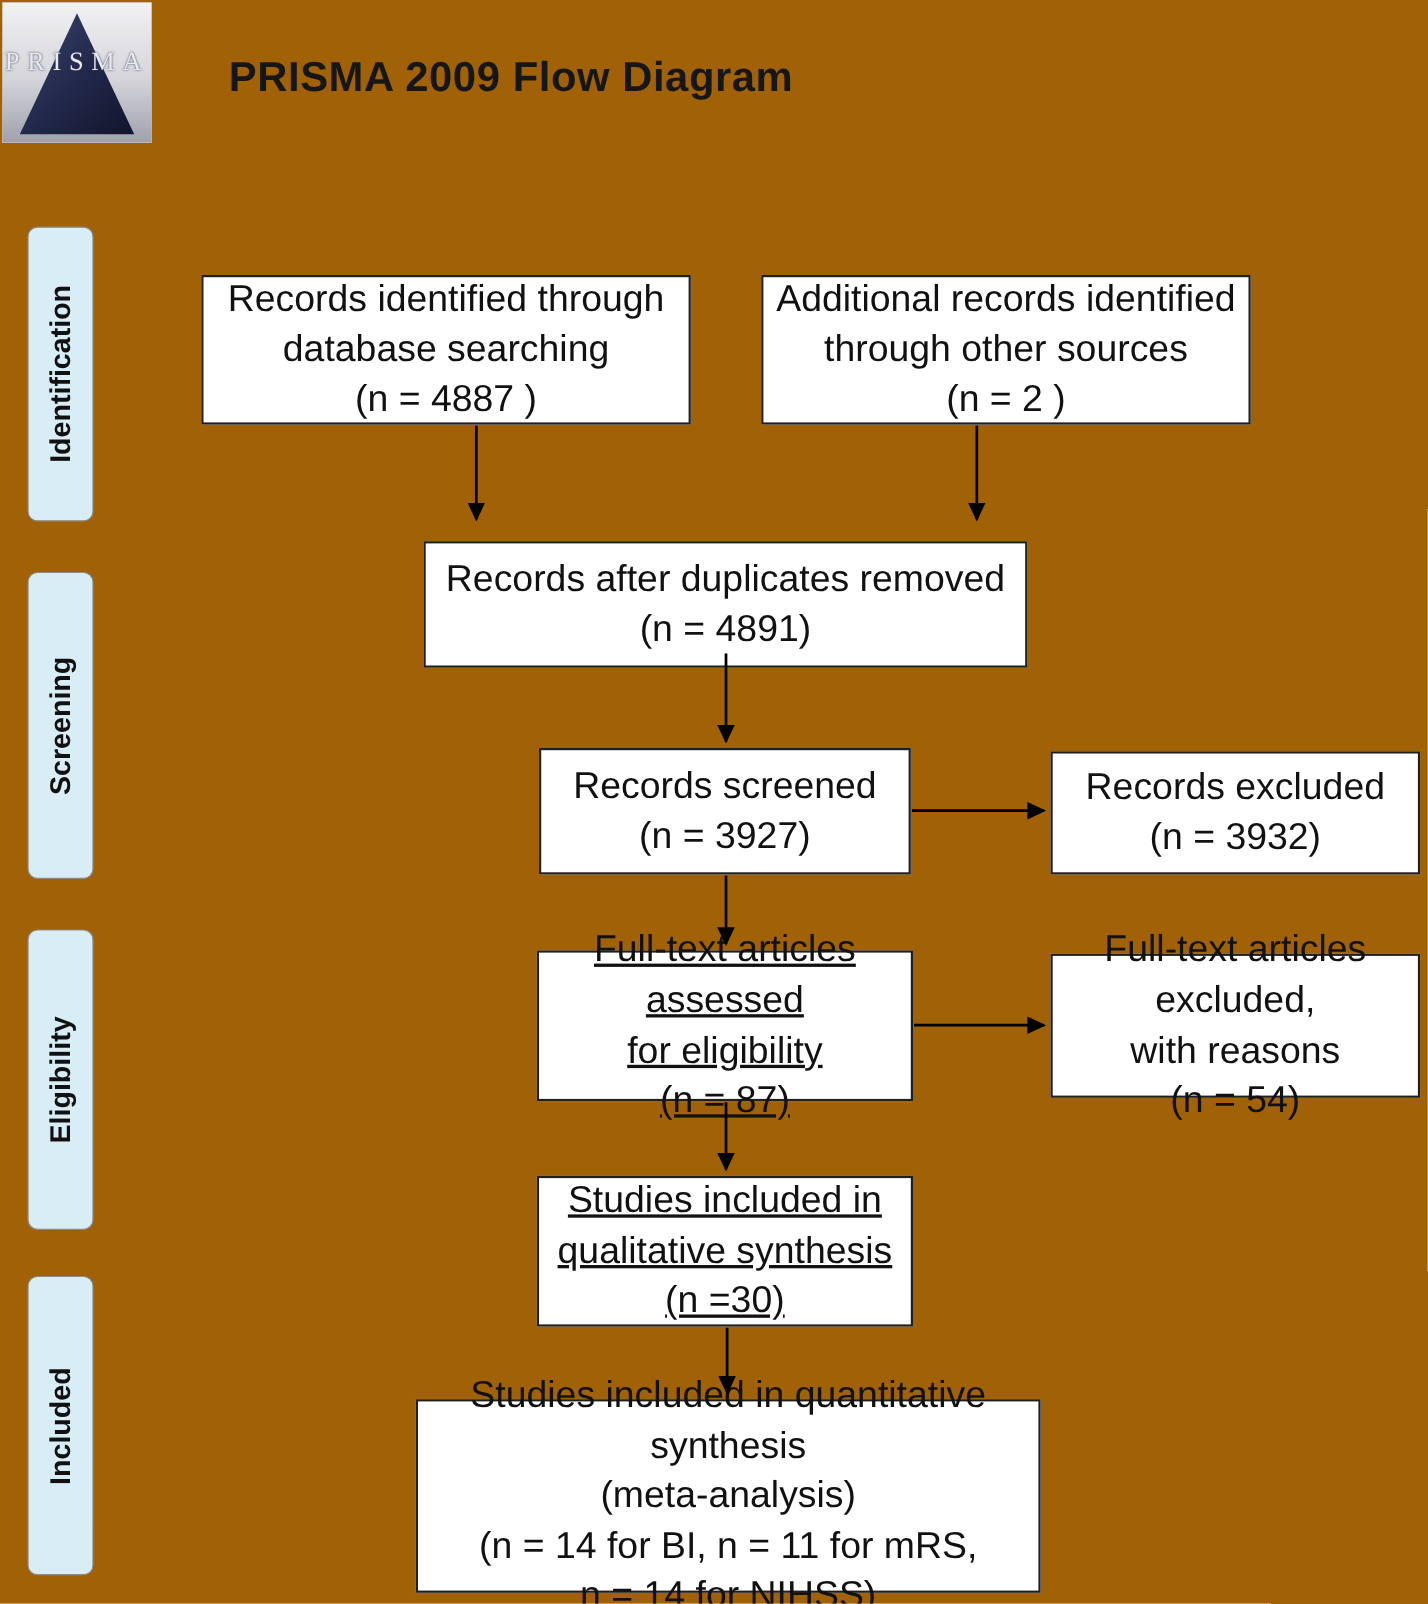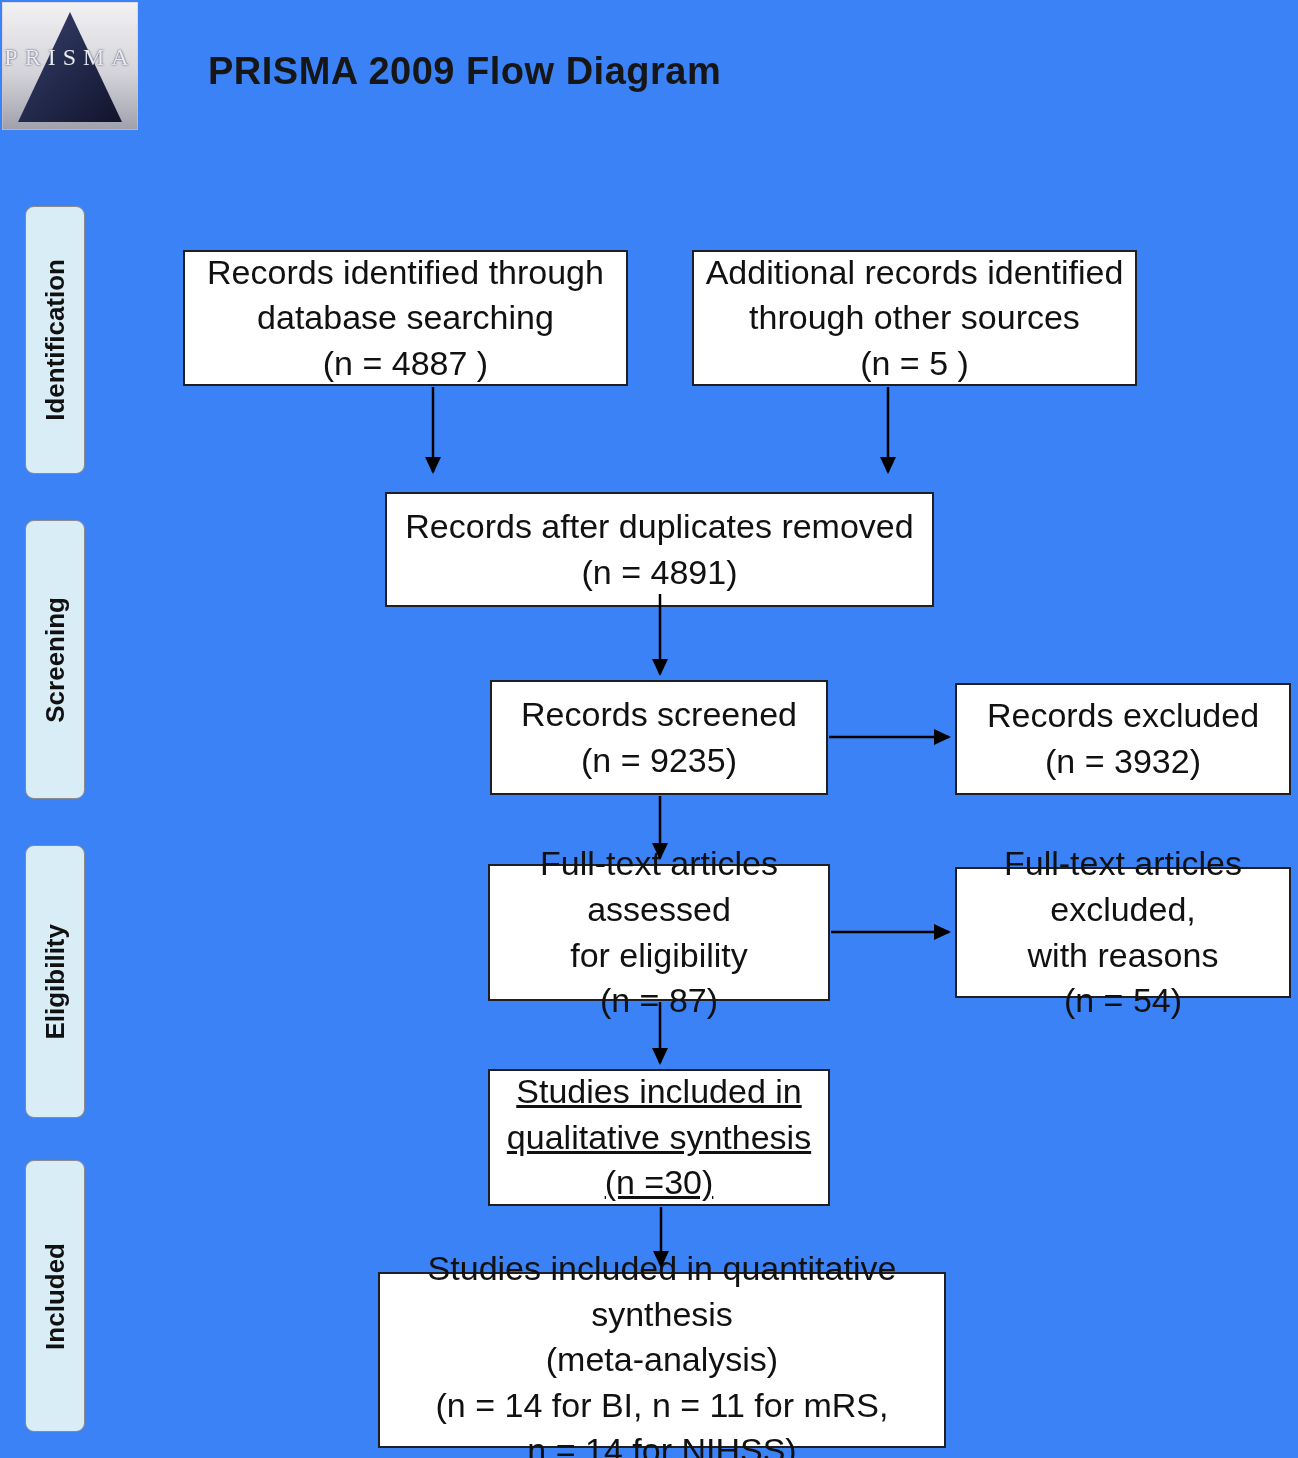--- a/index.html
+++ b/index.html
@@ -5,21 +5,21 @@
   html, body {
     margin: 0;
     padding: 0;
     background: #ffffff;
     font-family: "Liberation Sans", sans-serif;
   }
   #canvas {
     position: relative;
     width: 1298px;
     height: 1458px;
-    background: #3b82f6;
+    background: #a16207;
     overflow: hidden;
   }
   .logo {
     position: absolute;
     left: 2px;
     top: 2px;
     width: 136px;
     height: 128px;
   }
   .logo-text {
@@ -123,28 +123,28 @@
   </div>
   <div class="stage" style="top:1160px;height:272px;">
     <span>Included</span>
   </div>
 
   <div class="fbox" style="left:183px;top:250px;width:445px;height:136px;">Records identified through
 database searching
 (n = 4887 )</div>
   <div class="fbox" style="left:692px;top:250px;width:445px;height:136px;">Additional records identified
 through other sources
-(n =  5 )</div>
+(n =  2 )</div>
   <div class="fbox" style="left:385px;top:492px;width:549px;height:115px;">Records after duplicates removed
 (n = 4891)</div>
   <div class="fbox" style="left:490px;top:680px;width:338px;height:115px;">Records screened
-(n = 9235)</div>
+(n = 3927)</div>
   <div class="fbox" style="left:955px;top:683px;width:336px;height:112px;">Records excluded
 (n = 3932)</div>
-  <div class="fbox" style="left:488px;top:864px;width:342px;height:137px;">Full-text articles assessed
+  <div class="fbox" style="left:488px;top:864px;width:342px;height:137px;text-decoration:underline;">Full-text articles assessed
 for eligibility
 (n = 87)</div>
   <div class="fbox" style="left:955px;top:867px;width:336px;height:131px;">Full-text articles excluded,
 with reasons
 (n = 54)</div>
   <div class="fbox" style="left:488px;top:1069px;width:342px;height:137px;text-decoration:underline;">Studies included in
 qualitative synthesis
 (n =30)</div>
   <div class="fbox" style="left:378px;top:1272px;width:568px;height:176px;">Studies included in quantitative synthesis
 (meta-analysis)

